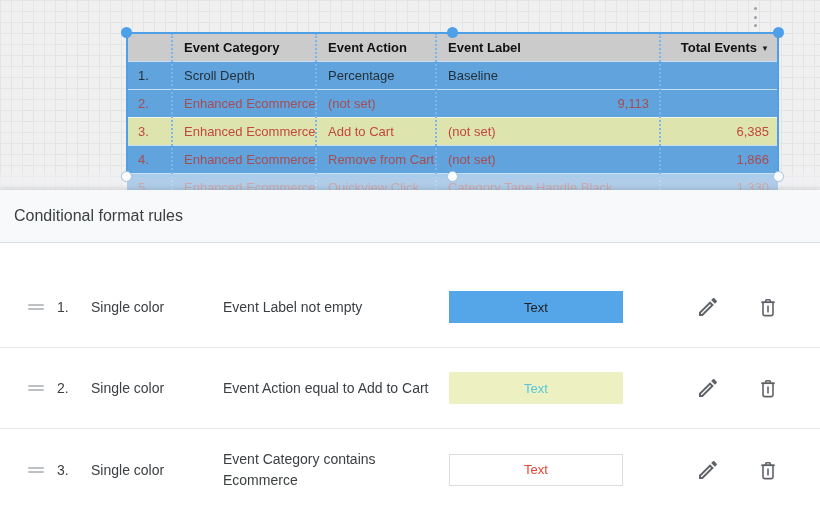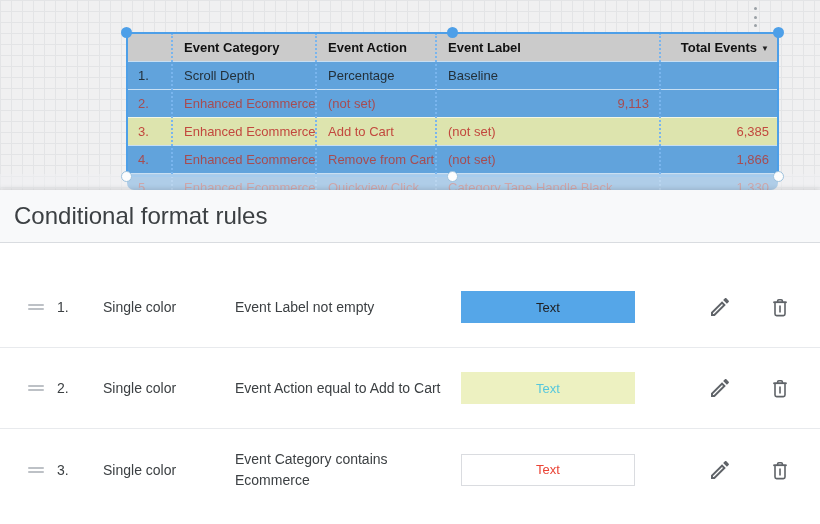--- a/index.html
+++ b/index.html
@@ -22,21 +22,21 @@
   }
 
   
   .kebab { position: absolute; left: 750px; top: 7px; width: 10px; height: 20px;
     display: flex; flex-direction: column; align-items: center; justify-content: space-between; cursor: pointer; }
   .kebab i { width: 3px; height: 3px; border-radius: 50%; background: #9aa0a6; }
 
   
   .rtable {
     position: absolute; left: 127px; top: 33px; width: 651px; height: 157px;
-    overflow: hidden; font-size: 13px; z-index: 1; border-radius: 7px;
+    overflow: hidden; font-size: 13px; z-index: 1;
   }
   .trow { display: flex; height: 28px; align-items: center; border-top: 1px solid rgba(255,255,255,0.65); }
   .trow.head { background: #cbcbcb; color: #111; font-weight: bold; border-top: none; }
   .c0 { width: 44px;  padding-left: 11px; flex: none; }
   .c1 { width: 144px; padding-left: 13px; flex: none; white-space: nowrap; overflow: hidden; }
   .c2 { width: 120px; padding-left: 13px; flex: none; white-space: nowrap; overflow: hidden; }
   .c3 { width: 224px; padding-left: 13px; flex: none; white-space: nowrap; overflow: hidden; }
   .c4 { width: 119px; padding-right: 9px; flex: none; text-align: right; white-space: nowrap; }
   .sort-arrow { font-size: 8px; color: #222; margin-left: 4px; vertical-align: 1px; }
 
@@ -54,28 +54,28 @@
 
   
   .panel {
     position: absolute; left: 0; top: 190px; width: 820px; height: 334px;
     background: #fff; z-index: 10; box-shadow: 0 -1px 5px rgba(0,0,0,0.14);
   }
   .panel-header {
     height: 53px; background: #f8f9fa; border-bottom: 1px solid #d9dce0;
     display: flex; align-items: center; padding-left: 14px;
   }
-  .panel-title { font-size: 24px; color: #3c4043; }
+  .panel-title { font-size: 16px; color: #3c4043; }
   .rules { padding-top: 24px; }
   .rule { display: flex; align-items: center; height: 81px; color: #3c4043; font-size: 14px; }
   .rule.divided { border-bottom: 1px solid #e8eaed; }
   .drag { margin-left: 28px; width: 16px; flex: none; cursor: grab; }
   .drag i { display: block; height: 2px; background: #bdc1c6; border-radius: 1px; margin: 2px 0; }
   .ridx  { margin-left: 13px; width: 20px; flex: none; }
-  .rtype { margin-left: 26px; width: 100px; flex: none; }
+  .rtype { margin-left: 14px; width: 100px; flex: none; }
   .rcond { margin-left: 32px; width: 206px; flex: none; line-height: 21px; }
   .swatch {
     margin-left: 20px; width: 174px; height: 32px; flex: none;
     display: flex; align-items: center; justify-content: center;
     font-size: 13px; border: 1px solid transparent; cursor: pointer;
   }
   .icon-btn { background: none; border: none; padding: 0; width: 24px; height: 24px; flex: none; cursor: pointer; }
   .icon-btn.edit { margin-left: 73px; }
   .icon-btn.del  { margin-left: 36px; }
   .icon-btn svg { display: block; }

